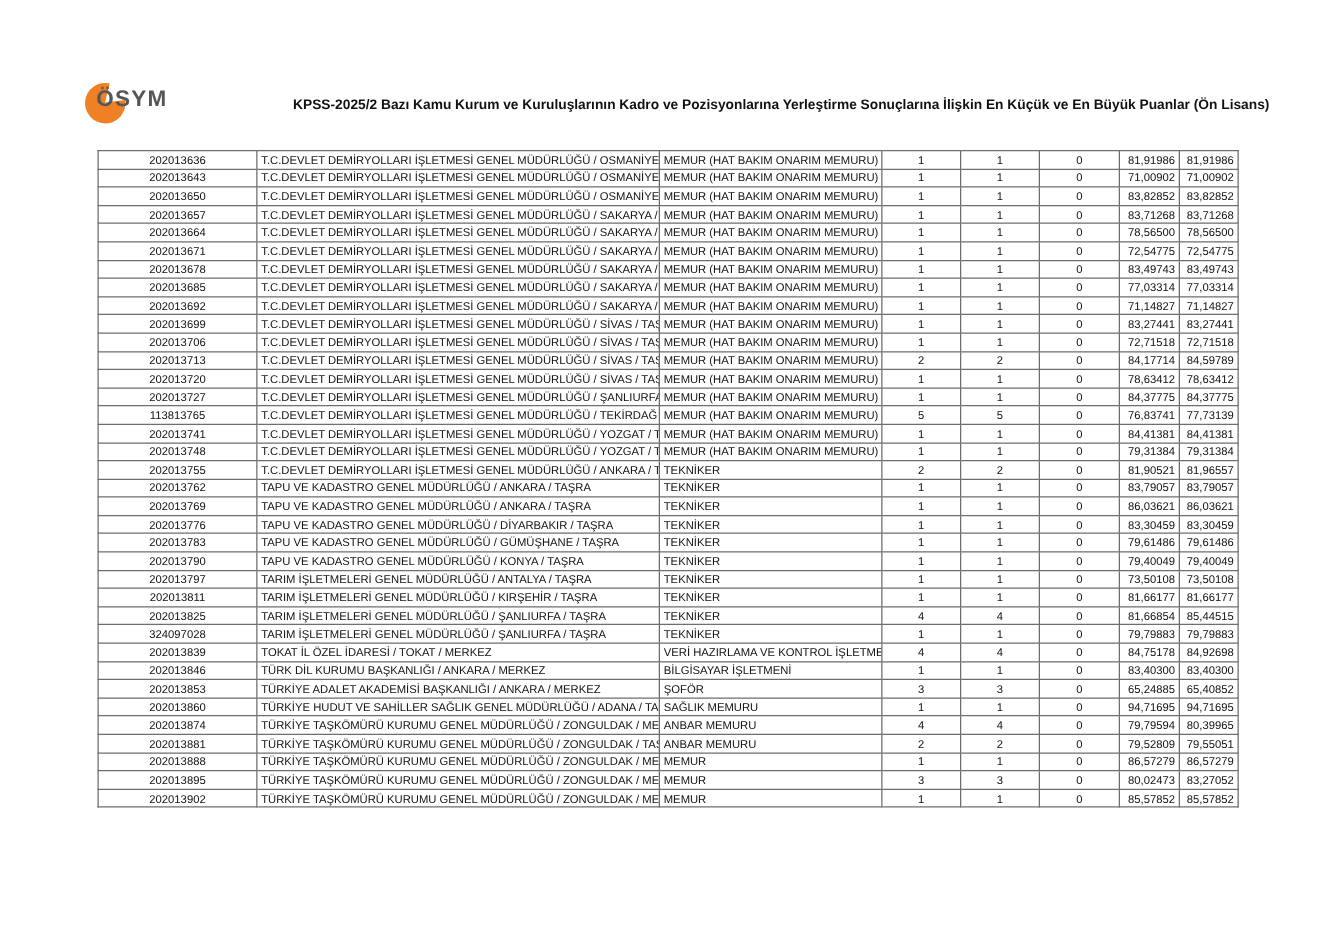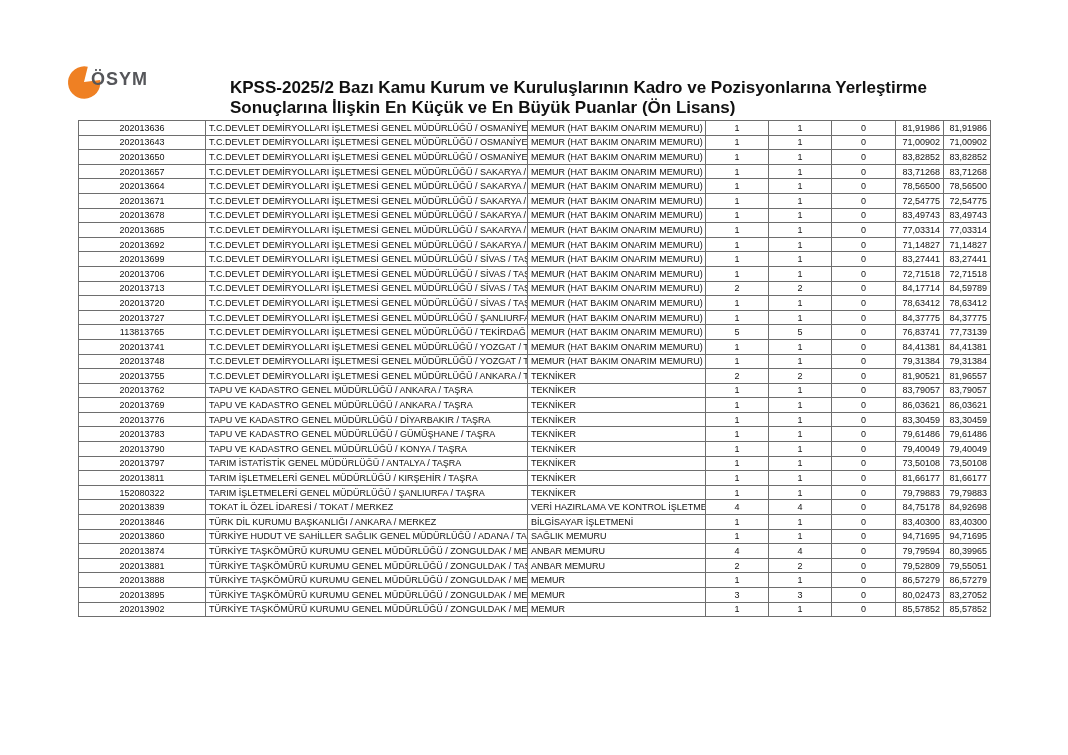--- a/index.html
+++ b/index.html
@@ -10,28 +10,28 @@
     color: #1a1a1a;
     position: relative;
     overflow: hidden;
   }
   .logo {
     position: absolute; left: 64px; top: 60px;
     width: 110px; height: 46px;
   }
   .logo svg { position: absolute; left: 0; top: 2px; }
   .logo .logo-text {
-    position: absolute; left: 27px; top: 9px;
+    position: absolute; left: 13px; top: 9px;
     font-size: 18px; font-weight: bold;
     color: #55565a; letter-spacing: 1px;
   }
   .doc-title {
     position: absolute; left: 230px; top: 78px; width: 790px;
-    text-align: left;
-    font-size: 17px; font-weight: bold; color: #111;
+    text-align: center;
+    font-size: 11px; font-weight: bold; color: #111;
   }
   table.results {
     position: absolute; left: 78px; top: 120px;
     width: 912px;
     border-collapse: collapse;
     table-layout: fixed;
   }
   table.results td {
     border: 1px solid #6e6e6e;
     font-size: 9px;
@@ -303,40 +303,50 @@
         <td class="l">TAPU VE KADASTRO GENEL MÜDÜRLÜĞÜ / KONYA / TAŞRA</td>
         <td class="l">TEKNİKER</td>
         <td class="c">1</td>
         <td class="c">1</td>
         <td class="c">0</td>
         <td class="r">79,40049</td>
         <td class="r">79,40049</td>
       </tr>
       <tr>
         <td class="c">202013797</td>
-        <td class="l">TARIM İSTATİSTİK GENEL MÜDÜRLÜĞÜ / ANTALYA / TAŞRA</td>
+        <td class="l">TARIM İŞLETMELERİ GENEL MÜDÜRLÜĞÜ / ANTALYA / TAŞRA</td>
         <td class="l">TEKNİKER</td>
         <td class="c">1</td>
         <td class="c">1</td>
         <td class="c">0</td>
         <td class="r">73,50108</td>
         <td class="r">73,50108</td>
       </tr>
       <tr>
         <td class="c">202013811</td>
         <td class="l">TARIM İŞLETMELERİ GENEL MÜDÜRLÜĞÜ / KIRŞEHİR / TAŞRA</td>
         <td class="l">TEKNİKER</td>
         <td class="c">1</td>
         <td class="c">1</td>
         <td class="c">0</td>
         <td class="r">81,66177</td>
         <td class="r">81,66177</td>
       </tr>
       <tr>
-        <td class="c">152080322</td>
+        <td class="c">202013825</td>
+        <td class="l">TARIM İŞLETMELERİ GENEL MÜDÜRLÜĞÜ / ŞANLIURFA / TAŞRA</td>
+        <td class="l">TEKNİKER</td>
+        <td class="c">4</td>
+        <td class="c">4</td>
+        <td class="c">0</td>
+        <td class="r">81,66854</td>
+        <td class="r">85,44515</td>
+      </tr>
+      <tr>
+        <td class="c">324097028</td>
         <td class="l">TARIM İŞLETMELERİ GENEL MÜDÜRLÜĞÜ / ŞANLIURFA / TAŞRA</td>
         <td class="l">TEKNİKER</td>
         <td class="c">1</td>
         <td class="c">1</td>
         <td class="c">0</td>
         <td class="r">79,79883</td>
         <td class="r">79,79883</td>
       </tr>
       <tr>
         <td class="c">202013839</td>
@@ -350,20 +360,30 @@
       </tr>
       <tr>
         <td class="c">202013846</td>
         <td class="l">TÜRK DİL KURUMU BAŞKANLIĞI / ANKARA / MERKEZ</td>
         <td class="l">BİLGİSAYAR İŞLETMENİ</td>
         <td class="c">1</td>
         <td class="c">1</td>
         <td class="c">0</td>
         <td class="r">83,40300</td>
         <td class="r">83,40300</td>
+      </tr>
+      <tr>
+        <td class="c">202013853</td>
+        <td class="l">TÜRKİYE ADALET AKADEMİSİ BAŞKANLIĞI / ANKARA / MERKEZ</td>
+        <td class="l">ŞOFÖR</td>
+        <td class="c">3</td>
+        <td class="c">3</td>
+        <td class="c">0</td>
+        <td class="r">65,24885</td>
+        <td class="r">65,40852</td>
       </tr>
       <tr>
         <td class="c">202013860</td>
         <td class="l">TÜRKİYE HUDUT VE SAHİLLER SAĞLIK GENEL MÜDÜRLÜĞÜ / ADANA / TAŞRA</td>
         <td class="l">SAĞLIK MEMURU</td>
         <td class="c">1</td>
         <td class="c">1</td>
         <td class="c">0</td>
         <td class="r">94,71695</td>
         <td class="r">94,71695</td>

